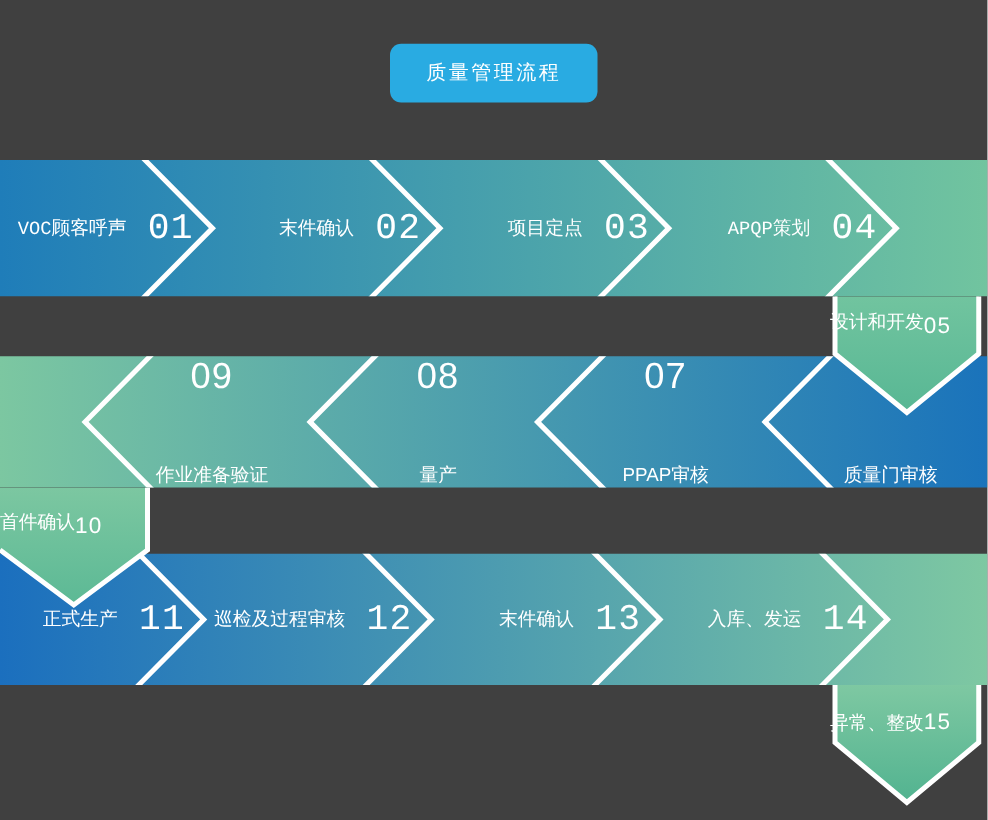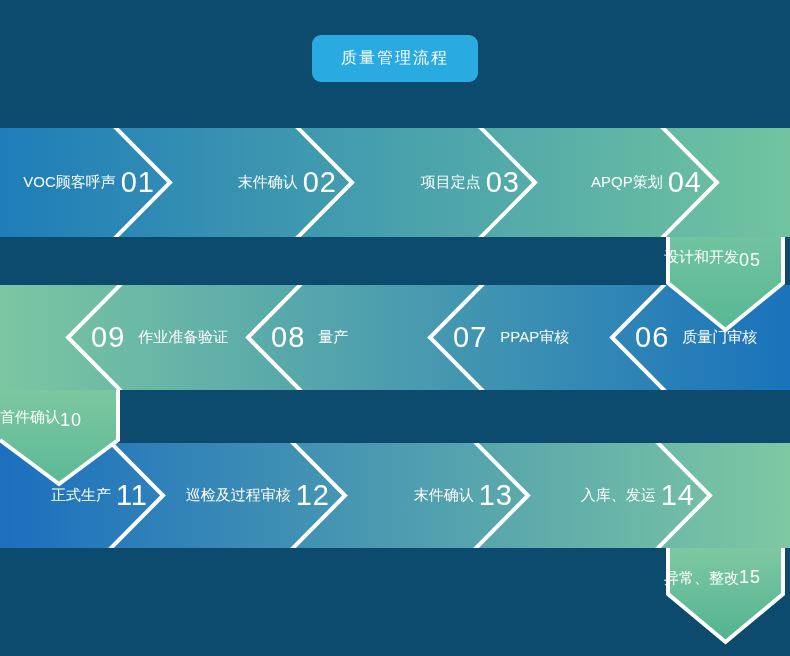--- a/index.html
+++ b/index.html
@@ -1,35 +1,35 @@
 <!DOCTYPE html>
 <html style="--title_bg: #29abe2; --text: #ffffff; --row1_left: #1f7db9; --row1_right: #71c49f; --row2_left: #7cc7a1; --row2_right: #1a73bb; --row3_left: #1b6fbe; --row3_right: #7ec8a2; --pent05_top: #71c49f; --pent05_bottom: #58b794; --pent10_top: #7cc7a1; --pent10_bottom: #5cb995; --pent15_top: #7ec8a2; --pent15_bottom: #52b390;"><head>
 <meta charset="utf-8">
 <style>
   html,body { margin:0; padding:0; background:#ffffff; }
   .canvas {
-    position:relative; width:790px; height:656px; background:#0c4a6e;
+    position:relative; width:790px; height:656px; background:#404040;
     font-family:"Liberation Sans","DejaVu Sans",sans-serif; overflow:hidden;
   }
   .title-badge {
     position:absolute; left:312px; top:35px; width:166px; height:47px;
     background:var(--title_bg,#29abe2); border-radius:9px;
     display:flex; align-items:center; justify-content:center;
     color:var(--text,#fff); font-size:16px; letter-spacing:2px;
   }
   .band { position:absolute; left:0; width:790px; }
   .band1 { top:128px; height:109px;
     background:linear-gradient(90deg,var(--row1_left,#1f7db9),var(--row1_right,#71c49f)); }
   .band2 { top:285px; height:105px;
     background:linear-gradient(90deg,var(--row2_left,#7cc7a1),var(--row2_right,#1a73bb)); }
   .band3 { top:443px; height:105px;
     background:linear-gradient(90deg,var(--row3_left,#1b6fbe),var(--row3_right,#7ec8a2)); }
   .seg { position:absolute; top:0; height:100%; display:flex; align-items:center; color:var(--text,#fff); }
-  .seg.dirR { justify-content:flex-end; padding-right:15px; gap:5px; box-sizing:border-box; }
-  .seg.dirL { justify-content:flex-start; padding-left:23px; gap:13px; box-sizing:border-box; }
+  .seg.dirR { justify-content:flex-end; padding-right:15px; gap:17px; box-sizing:border-box;font-family:Liberation Mono, monospace; }
+  .seg.dirL { justify-content:space-between; padding-left:23px; gap:13px; box-sizing:border-box;flex-direction:column; }
   .lbl { font-size:15px; white-space:nowrap; }
   .num { font-size:29px; font-weight:300; letter-spacing:1px; }
   .chev { position:absolute; left:0; top:0; pointer-events:none; }
   .pent { position:absolute; }
   .pent-text { position:absolute; display:flex; align-items:center;
     color:var(--text,#fff); box-sizing:border-box; }
   .pent-text .lbl { font-size:15px; }
   .pent-text .num { font-size:18px; margin-top:7px; }
   #pt05 { left:664px; top:237px; width:125px; padding-top:6px; }
   #pt10 { left:0px;   top:390px; width:124px; padding-top:13px;text-align:right; }

